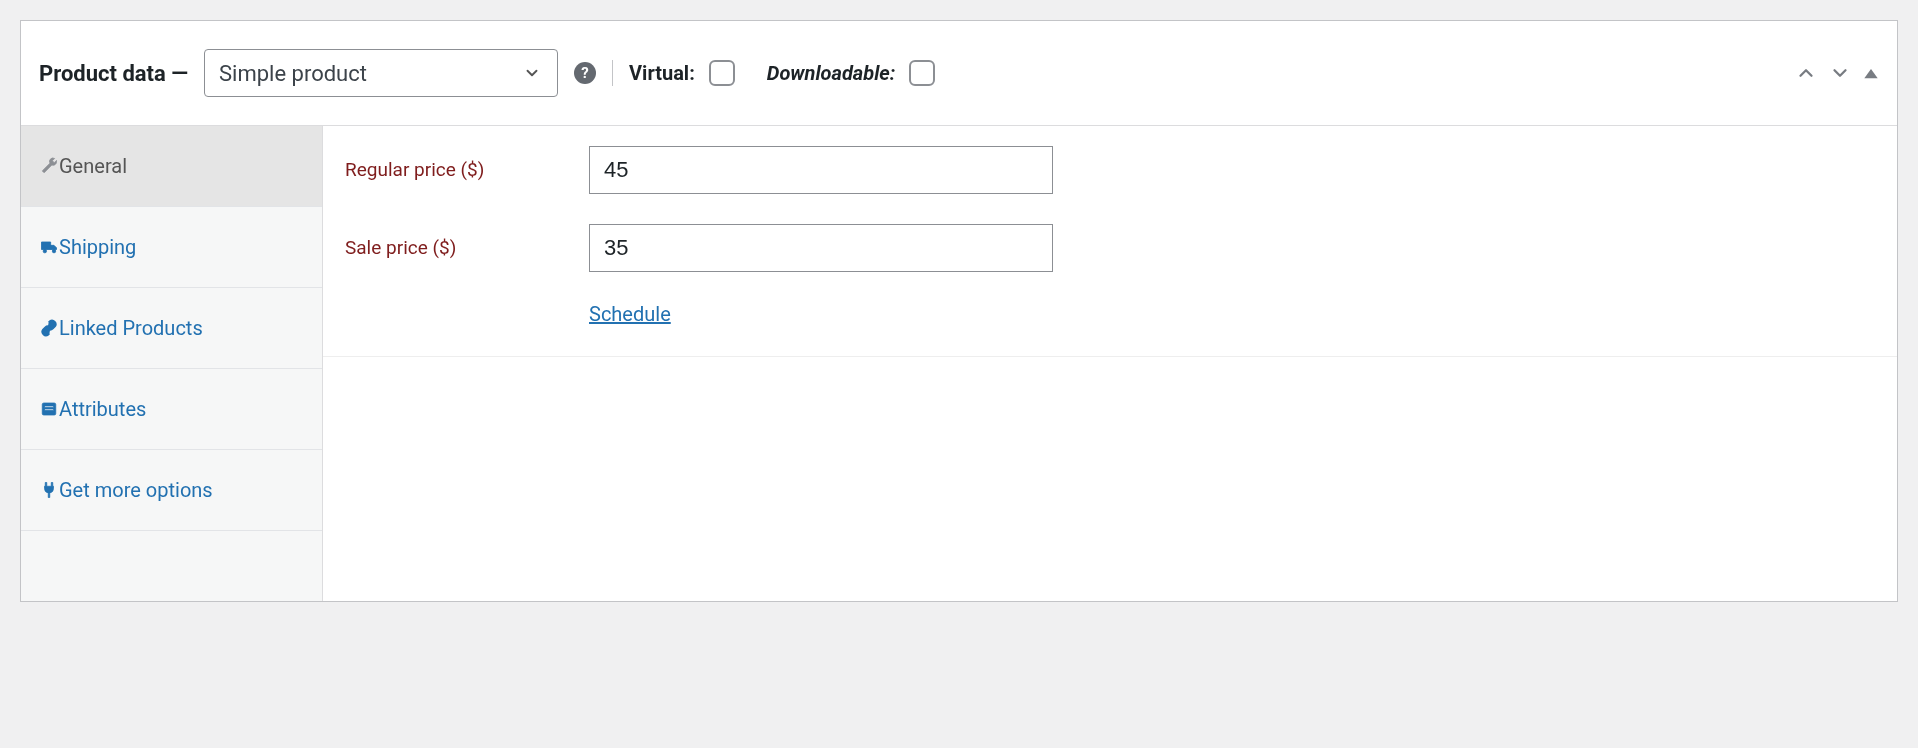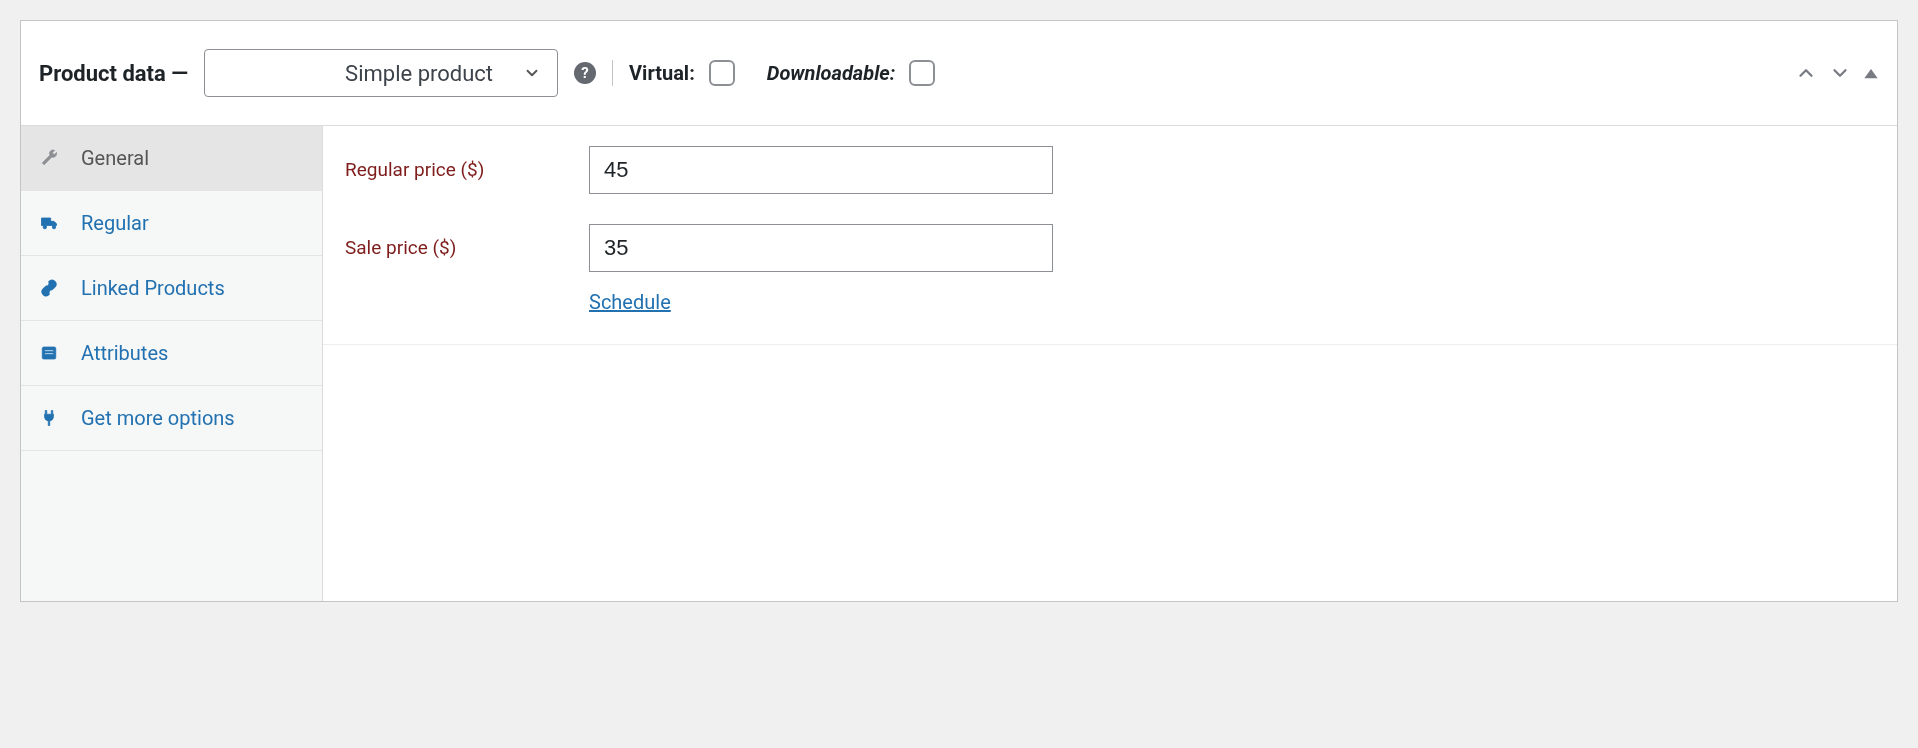--- a/index.html
+++ b/index.html
@@ -27,21 +27,20 @@
   }
   .panel-title .dash { font-weight:700; }
   .select-wrap {
     position: relative;
     display: inline-flex;
     align-items: center;
     border: 1px solid #8c8f94;
     border-radius: 4px;
     height: 48px;
     width: 354px;
-    text-align: right;
   }
   .select-wrap .sel-text {
     padding: 0 14px;
     font-size: 22px;
     color: #3c434a;
     flex: 1;
   }
   .select-wrap .chev {
     padding: 0 16px;
     color: #3c434a;
@@ -82,22 +81,22 @@
     min-height: 475px;
   }
   .tabs {
     width: 302px;
     background: #f6f7f7;
     border-right: 1px solid #dcdcde;
     display:flex; flex-direction:column;
   }
   .tab {
     display:flex; align-items:center;
-    gap: 22px;
-    padding: 20px 18px;
+    gap: 0;
+    padding: 28px 18px;
     border-bottom: 1px solid #e2e4e7;
     cursor:pointer;
   }
   .tab.active {
     background: #e5e5e5;
     color: #50575e;
   }
   .tab .ticon {
     width: 20px;
     display:flex; align-items:center; justify-content:center;
@@ -128,21 +127,21 @@
     width: 464px;
     height: 48px;
     border: 1px solid #8c8f94;
     border-radius: 0;
     padding: 0 14px;
     font-size: 22px;
     color: #1d2327;
     background:#fff;
   }
   .schedule-link {
-    margin-top: 18px;
+    margin-top: 30px;
     color: #2271b1;
     text-decoration: underline;
     font-size: 20px;
     width: max-content;
   }
   .form-sep {
     border-bottom: 1px solid #eee;
     margin: 6px -22px 0;
   }
 </style>
@@ -211,21 +210,21 @@
         <span class="lbl">General</span>
       </div>
 
 
       <div class="tab">
         <span class="ticon">
           <svg width="20" height="20" viewBox="0 0 24 24">
               <path d="M3 6h11v9H3zM14 10h4l3 3v2h-7zM7 19a2 2 0 1 0 0-4 2 2 0 0 0 0 4zm11 0a2 2 0 1 0 0-4 2 2 0 0 0 0 4z"></path>
             </svg>
         </span>
-        <span class="lbl">Regular</span>
+        <span class="lbl">Shipping</span>
       </div>
 
       <div class="tab">
         <span class="ticon">
           <svg width="18" height="18" viewBox="0 0 24 24" fill="none" stroke-width="2.2">
               <path d="M10 13a5 5 0 0 0 7 0l3-3a5 5 0 0 0-7-7l-1.5 1.5"></path>
               <path d="M14 11a5 5 0 0 0-7 0l-3 3a5 5 0 0 0 7 7l1.5-1.5"></path>
             </svg>
         </span>
         <span class="lbl">Linked Products</span>

